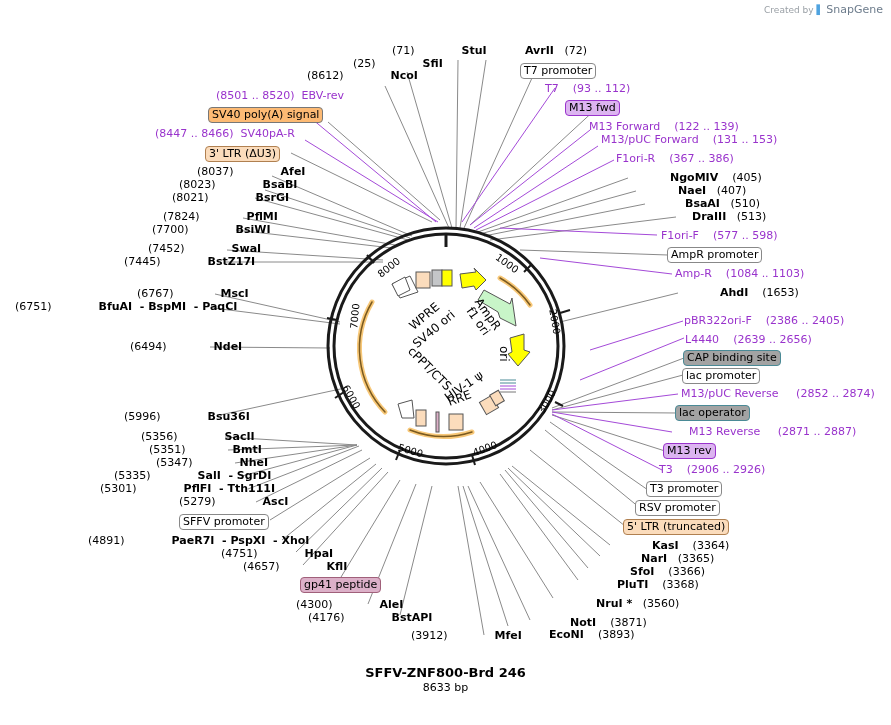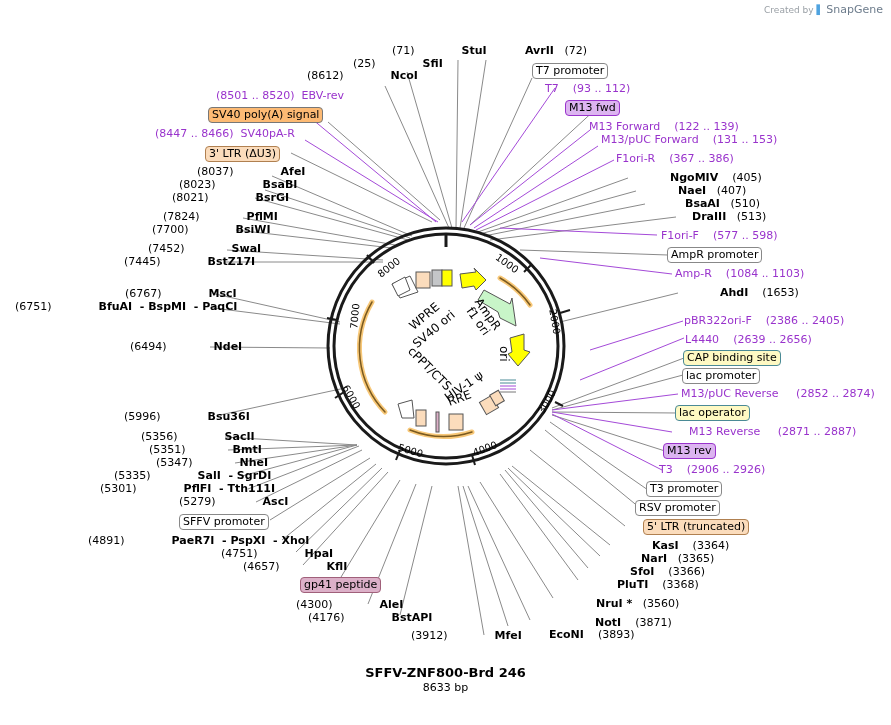--- a/index.html
+++ b/index.html
@@ -8,21 +8,21 @@
   #map { position: absolute; left: 0; top: 0; width: 891px; height: 725px; }
   .lbl { position: absolute; white-space: nowrap; font-size: 11px; line-height: 14px; }
   .lbl .pos { font-weight: normal; }
   .lbl .enz { font-weight: bold; padding-left: 40px; }
   .primer { color: #9933cc; }
   .box { border: 1px solid #888; border-radius: 4px; padding: 0 3px; line-height: 14px; }
   .box-white { background: #ffffff; border-color: #888; }
   .box-purple { background: #dcb4f0; border-color: #9933cc; }
   .box-gray { background: #fdba74; border-color: #777; }
   .box-peach { background: #fbdcbc; border-color: #b08050; }
-  .box-teal { background: #fef9c3; border-color: #4a8a96; }
+  .box-teal { background: #a3a3a3; border-color: #4a8a96; }
   .box-pink { background: #dcb0c8; border-color: #a0607a; margin-left: 39px; }
   .title { position: absolute; left: 0; width: 891px; top: 665px; text-align: center;
            font-weight: bold; font-size: 13px; }
   .subtitle { position: absolute; left: 0; width: 891px; top: 681px; text-align: center; font-size: 11px; }
   .credit { position: absolute; right: 8px; top: 3px; font-size: 9px; color: #9aa0a6; }
   .credit .sg { font-size: 11px; color: #6d7c8c; }
   .ilbl { font-family: "DejaVu Sans", sans-serif; font-size: 12px; fill: #000; }
   .tick { font-family: "DejaVu Sans", sans-serif; font-size: 10px; fill: #000; }
 </style>
 </head>
@@ -172,21 +172,21 @@
 
 <div class="credit">
   <span>Created by</span>
   <span style="color:#4fa3e0;">▌</span>
   <span class="sg">SnapGene</span>
 </div>
 
 <div class="lbl" style="left:392px;top:44px;"><span class="pos">(71)</span>&nbsp;&nbsp;<span class="enz">StuI</span></div>
 <div class="lbl" style="left:485px;top:44px;"><span class="enz">AvrII</span>&nbsp;&nbsp;&nbsp;<span class="pos">(72)</span></div>
 <div class="lbl" style="left:353px;top:57px;"><span class="pos">(25)</span>&nbsp;&nbsp;<span class="enz">SfiI</span></div>
-<div class="lbl box box-white" style="left:532px;top:63px;text-align:right;">T7 promoter</div>
+<div class="lbl box box-white" style="left:520px;top:63px;text-align:right;">T7 promoter</div>
 <div class="lbl" style="left:307px;top:69px;"><span class="pos">(8612)</span>&nbsp;&nbsp;<span class="enz">NcoI</span></div>
 <div class="lbl primer" style="left:545px;top:82px;"><span>T7</span>&nbsp;&nbsp;&nbsp;&nbsp;<span>(93 .. 112)</span></div>
 <div class="lbl primer" style="left:216px;top:89px;"><span>(8501 .. 8520)</span>&nbsp;&nbsp;<span>EBV-rev</span></div>
 <div class="lbl box box-purple" style="left:565px;top:100px;">M13 fwd</div>
 <div class="lbl box box-gray" style="left:208px;top:107px;">SV40 poly(A) signal</div>
 
 <div class="lbl primer" style="left:589px;top:120px;"><span>M13 Forward</span>&nbsp;&nbsp;&nbsp;&nbsp;<span>(122 .. 139)</span></div>
 <div class="lbl primer" style="left:601px;top:133px;"><span>M13/pUC Forward</span>&nbsp;&nbsp;&nbsp;&nbsp;<span>(131 .. 153)</span></div>
 <div class="lbl primer" style="left:616px;top:152px;"><span>F1ori-R</span>&nbsp;&nbsp;&nbsp;&nbsp;<span>(367 .. 386)</span></div>
 <div class="lbl" style="left:630px;top:171px;"><span class="enz">NgoMIV</span>&nbsp;&nbsp;&nbsp;&nbsp;<span class="pos">(405)</span></div>
@@ -201,39 +201,39 @@
 <div class="lbl primer" style="left:685px;top:333px;"><span>L4440</span>&nbsp;&nbsp;&nbsp;&nbsp;<span>(2639 .. 2656)</span></div>
 <div class="lbl box box-teal" style="left:683px;top:350px;">CAP binding site</div>
 <div class="lbl box box-white" style="left:682px;top:368px;">lac promoter</div>
 <div class="lbl primer" style="left:681px;top:387px;"><span>M13/pUC Reverse</span>&nbsp;&nbsp;&nbsp;&nbsp;&nbsp;<span>(2852 .. 2874)</span></div>
 <div class="lbl box box-teal" style="left:675px;top:405px;">lac operator</div>
 <div class="lbl primer" style="left:689px;top:425px;"><span>M13 Reverse</span>&nbsp;&nbsp;&nbsp;&nbsp;&nbsp;<span>(2871 .. 2887)</span></div>
 <div class="lbl box box-purple" style="left:663px;top:443px;">M13 rev</div>
 <div class="lbl primer" style="left:659px;top:463px;"><span>T3</span>&nbsp;&nbsp;&nbsp;&nbsp;<span>(2906 .. 2926)</span></div>
 <div class="lbl box box-white" style="left:646px;top:481px;">T3 promoter</div>
 <div class="lbl box box-white" style="left:635px;top:500px;">RSV promoter</div>
-<div class="lbl box box-peach" style="left:623px;top:519px;margin-left:20px;">5' LTR (truncated)</div>
+<div class="lbl box box-peach" style="left:623px;top:519px;">5' LTR (truncated)</div>
 <div class="lbl" style="left:612px;top:539px;"><span class="enz">KasI</span>&nbsp;&nbsp;&nbsp;&nbsp;<span class="pos">(3364)</span></div>
 <div class="lbl" style="left:601px;top:552px;"><span class="enz">NarI</span>&nbsp;&nbsp;&nbsp;<span class="pos">(3365)</span></div>
 <div class="lbl" style="left:590px;top:565px;"><span class="enz">SfoI</span>&nbsp;&nbsp;&nbsp;&nbsp;<span class="pos">(3366)</span></div>
 <div class="lbl" style="left:577px;top:578px;"><span class="enz">PluTI</span>&nbsp;&nbsp;&nbsp;&nbsp;<span class="pos">(3368)</span></div>
 <div class="lbl" style="left:556px;top:597px;"><span class="enz">NruI *</span>&nbsp;&nbsp;&nbsp;<span class="pos">(3560)</span></div>
-<div class="lbl" style="left:530px;top:616px;margin-left:25px;"><span class="enz">NotI</span>&nbsp;&nbsp;&nbsp;&nbsp;<span class="pos">(3871)</span></div>
+<div class="lbl" style="left:530px;top:616px;"><span class="enz">NotI</span>&nbsp;&nbsp;&nbsp;&nbsp;<span class="pos">(3871)</span></div>
 <div class="lbl" style="left:509px;top:628px;"><span class="enz">EcoNI</span>&nbsp;&nbsp;&nbsp;&nbsp;<span class="pos">(3893)</span></div>
 
 <div class="lbl primer" style="left:155px;top:127px;"><span>(8447 .. 8466)</span>&nbsp;&nbsp;<span>SV40pA-R</span></div>
 <div class="lbl box box-peach" style="left:205px;top:146px;">3' LTR (ΔU3)</div>
 <div class="lbl" style="left:197px;top:165px;"><span class="pos">(8037)</span>&nbsp;&nbsp;<span class="enz">AfeI</span></div>
 <div class="lbl" style="left:179px;top:178px;"><span class="pos">(8023)</span>&nbsp;&nbsp;<span class="enz">BsaBI</span></div>
 <div class="lbl" style="left:172px;top:191px;"><span class="pos">(8021)</span>&nbsp;&nbsp;<span class="enz">BsrGI</span></div>
 <div class="lbl" style="left:163px;top:210px;"><span class="pos">(7824)</span>&nbsp;&nbsp;<span class="enz">PflMI</span></div>
 <div class="lbl" style="left:152px;top:223px;"><span class="pos">(7700)</span>&nbsp;&nbsp;<span class="enz">BsiWI</span></div>
 <div class="lbl" style="left:148px;top:242px;"><span class="pos">(7452)</span>&nbsp;&nbsp;<span class="enz">SwaI</span></div>
 <div class="lbl" style="left:124px;top:255px;"><span class="pos">(7445)</span>&nbsp;&nbsp;<span class="enz">BstZ17I</span></div>
-<div class="lbl" style="left:125px;top:287px;"><span class="pos">(6767)</span>&nbsp;&nbsp;<span class="enz">MscI</span></div>
+<div class="lbl" style="left:137px;top:287px;"><span class="pos">(6767)</span>&nbsp;&nbsp;<span class="enz">MscI</span></div>
 <div class="lbl" style="left:15px;top:300px;"><span class="pos">(6751)</span>&nbsp;&nbsp;<span class="enz" style="white-space:pre;">BfuAI  - BspMI  - PaqCI</span></div>
 <div class="lbl" style="left:130px;top:340px;"><span class="pos">(6494)</span>&nbsp;&nbsp;<span class="enz">NdeI</span></div>
 <div class="lbl" style="left:124px;top:410px;"><span class="pos">(5996)</span>&nbsp;&nbsp;<span class="enz">Bsu36I</span></div>
 <div class="lbl" style="left:141px;top:430px;"><span class="pos">(5356)</span>&nbsp;&nbsp;<span class="enz">SacII</span></div>
 <div class="lbl" style="left:149px;top:443px;"><span class="pos">(5351)</span>&nbsp;&nbsp;<span class="enz">BmtI</span></div>
 <div class="lbl" style="left:156px;top:456px;"><span class="pos">(5347)</span>&nbsp;&nbsp;<span class="enz">NheI</span></div>
 <div class="lbl" style="left:114px;top:469px;"><span class="pos">(5335)</span>&nbsp;&nbsp;<span class="enz" style="white-space:pre;">SalI  - SgrDI</span></div>
 <div class="lbl" style="left:100px;top:482px;"><span class="pos">(5301)</span>&nbsp;&nbsp;<span class="enz" style="white-space:pre;">PflFI  - Tth111I</span></div>
 <div class="lbl" style="left:179px;top:495px;"><span class="pos">(5279)</span>&nbsp;&nbsp;<span class="enz">AscI</span></div>
 <div class="lbl box box-white" style="left:179px;top:514px;">SFFV promoter</div>

